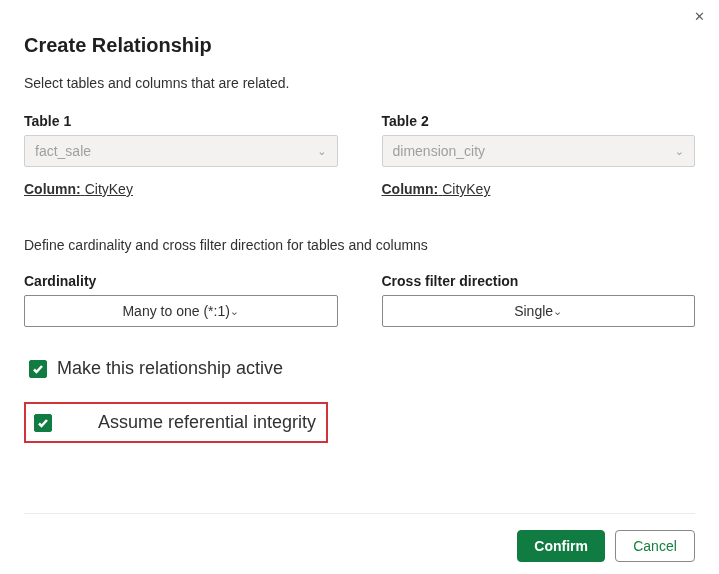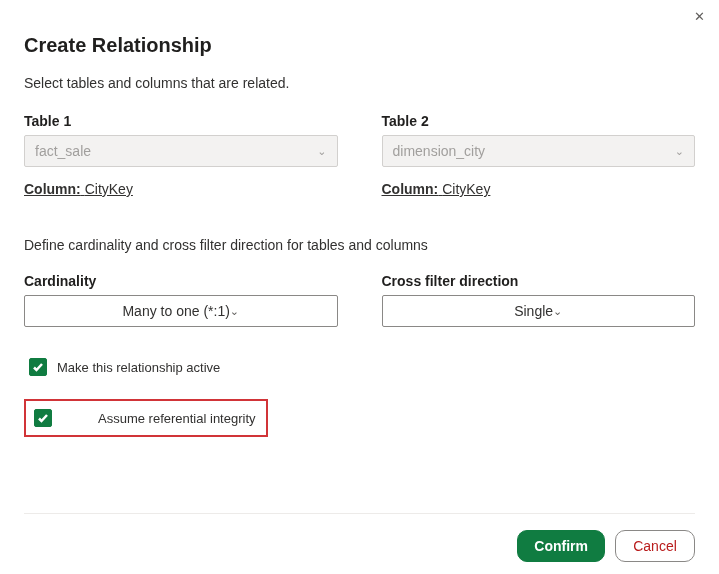--- a/index.html
+++ b/index.html
@@ -123,53 +123,53 @@
     flex-shrink: 0;
   }
   .checkbox svg {
     width: 12px;
     height: 12px;
     stroke: #fff;
     stroke-width: 2.5;
     fill: none;
   }
   .checkbox-label {
-    font-size: 13px;
+    font-size: 18px;
     margin-left: 10px;
   }
   .footer {
     position: absolute;
     bottom: 12px;
     right: 24px;
     left: 24px;
     border-top: 1px solid #edebe9;
     padding-top: 16px;
     display: flex;
     justify-content: flex-end;
     gap: 10px;
   }
   .btn {
     height: 32px;
     min-width: 80px;
     padding: 0 16px;
     font-size: 14px;
-    border-radius: 10px;
+    border-radius: 4px;
     cursor: pointer;
     font-family: inherit;
   }
   .btn-primary {
     background: #107c41;
     border: 1px solid #107c41;
     color: #fff;
     font-weight: 600;
   }
   .btn-secondary {
     background: #fff;
     border: 1px solid #8a8886;
-    color: #b91c1c;
+    color: #15803d;
   }
 </style>
 </head>
 <body>
 
 <div class="dialog">
 
   <button class="close-btn">
     <span>✕</span>
   </button>

